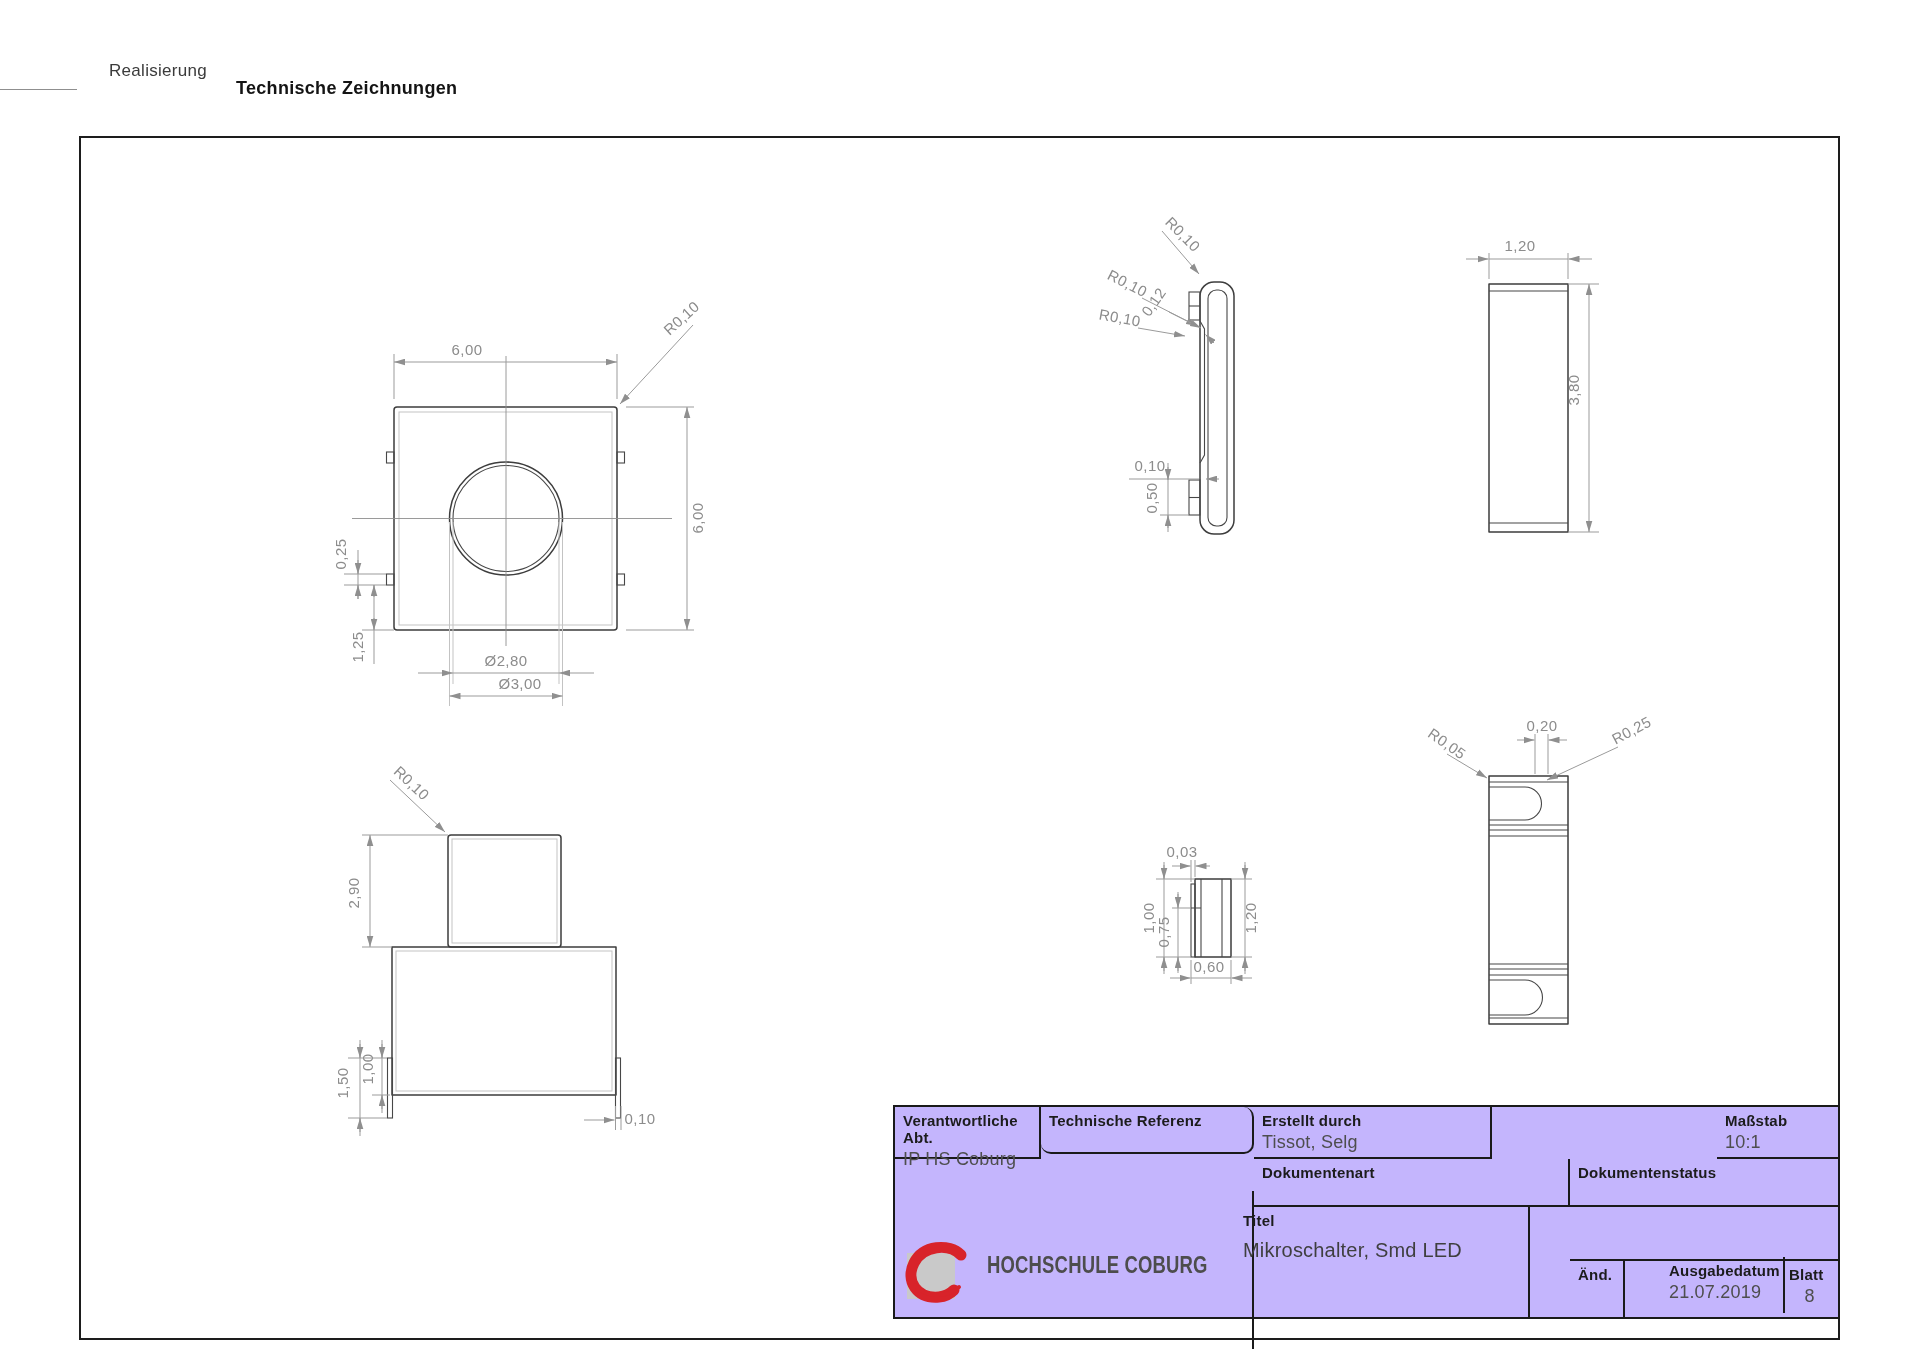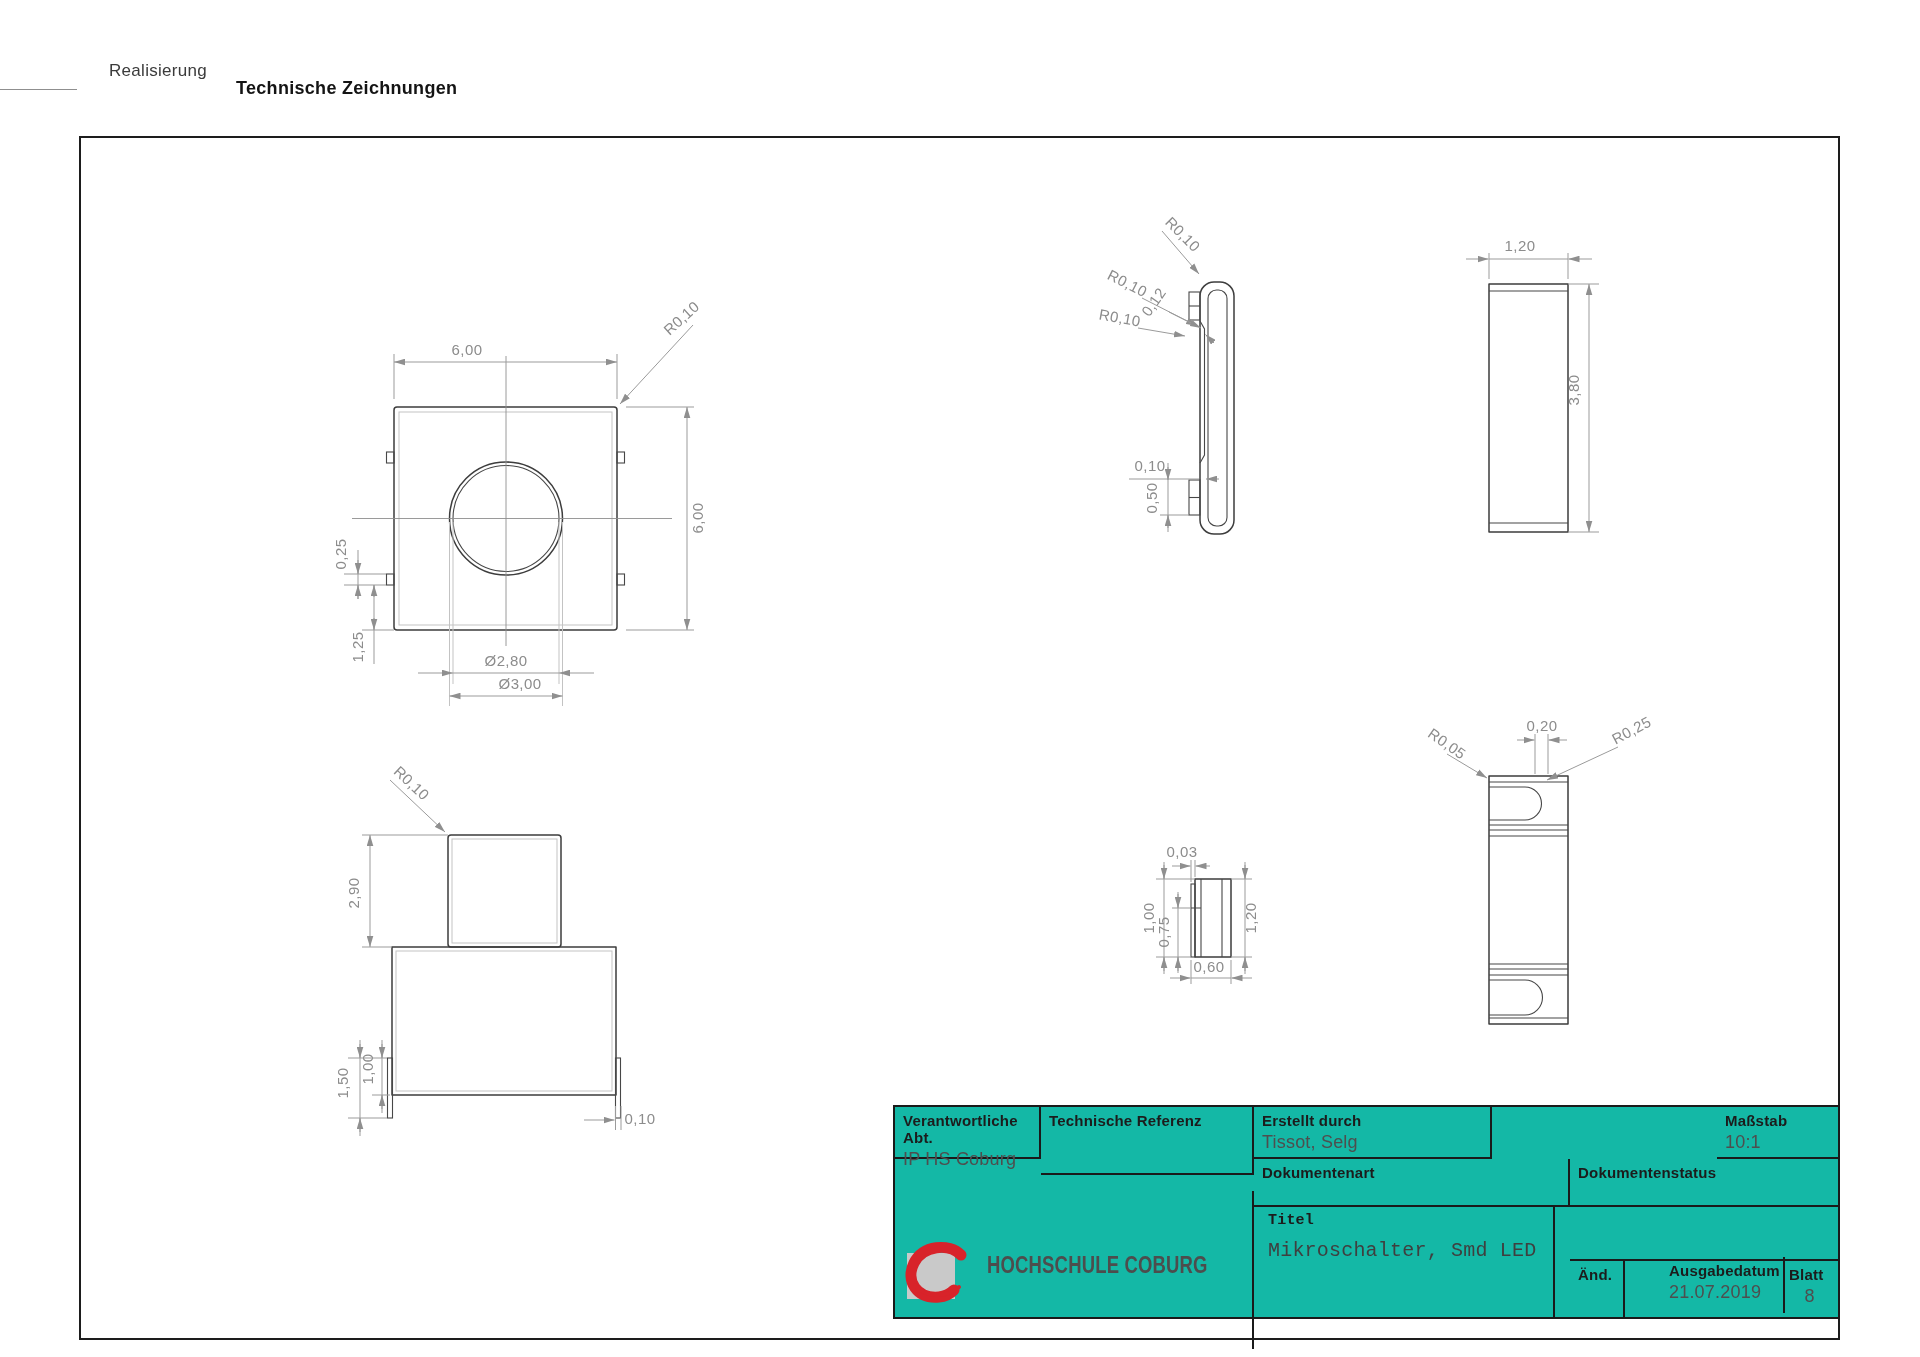--- a/index.html
+++ b/index.html
@@ -13,21 +13,21 @@
   
   .edge{stroke:#3d3d3d;stroke-width:1.5;fill:none;stroke-linejoin:round;}
   .edge2{stroke:#474747;stroke-width:1.1;fill:none;}
   .thin{stroke:#c3c3c3;stroke-width:1;fill:none;}
   .dl{stroke:#9b9b9b;stroke-width:1;fill:none;}
   .cl{stroke:#8f8f8f;stroke-width:.9;fill:none;}
   text.dt{font-family:"Liberation Sans",sans-serif;font-size:15px;fill:#8c8c8c;letter-spacing:.4px;}
   .mid{text-anchor:middle;}
 
   
-  .tb{position:absolute;left:812px;top:967px;width:947px;height:214px;border:2px solid #1a1a1a;box-sizing:border-box;background:#14b8a6;}
+  .tb{position:absolute;left:812px;top:967px;width:947px;height:214px;border:2px solid #1a1a1a;box-sizing:border-box;background:#c4b5fd;}
   .cell{position:absolute;box-sizing:border-box;}
   .br{border-right:2px solid #1a1a1a;}
   .bb{border-bottom:2px solid #1a1a1a;}
   .lbl{display:block;font-size:15px;font-weight:bold;color:#1c1c1c;padding:5px 0 0 8px;letter-spacing:.2px;}
   .val{display:block;font-size:18px;color:#4e4e4e;padding:3px 0 0 8px;letter-spacing:.2px;}
   .val-big{font-size:20px;color:#3f3f3f;padding-top:10px;}
   .val-center{text-align:center;padding-left:0;}
   .logo-cell{position:absolute;margin-top:32px;}
   .logo-mark{position:absolute;left:4px;top:50px;}
   .logo-text{position:absolute;left:92px;top:62px;font-size:21px;font-weight:bold;color:#4d4d4d;white-space:nowrap;transform:scale(.88,1.18);transform-origin:left center;letter-spacing:.2px;}
@@ -213,21 +213,21 @@
       <line x1="196" y1="45" x2="125" y2="78" class="dl" marker-end="url(#aE)"></line>
       <text transform="translate(212,33) rotate(-28)" class="dt mid">R0,25</text>
     </g>
   </svg>
 
   <div class="tb">
     <div class="cell br bb" style="left:0;top:0;width:146px;height:52px;">
       <span class="lbl">Verantwortliche Abt.</span>
       <span class="val">IP HS Coburg</span>
     </div>
-    <div class="cell br bb" style="left:146px;top:0;width:213px;height:68px;">
+    <div class="cell br bb" style="left:146px;top:0;width:213px;height:47px;border-radius:10px;">
       <span class="lbl">Technische Referenz</span>
       <span class="val"></span>
     </div>
     <div class="cell br bb" style="left:359px;top:0;width:238px;height:52px;">
       <span class="lbl">Erstellt durch</span>
       <span class="val">Tissot, Selg</span>
     </div>
     <div class="cell bb" style="left:822px;top:0;width:121px;height:52px;">
       <span class="lbl">Maßstab</span>
       <span class="val">10:1</span>
@@ -242,21 +242,21 @@
       <div class="logo-text">HOCHSCHULE COBURG</div>
     </div>
 
     <div class="cell bb" style="left:675px;top:52px;width:268px;height:48px;">
       <span class="lbl">Dokumentenstatus</span>
     </div>
     <div class="cell br bb" style="left:359px;top:52px;width:316px;height:48px;">
       <span class="lbl">Dokumentenart</span>
     </div>
 
-    <div class="cell br" style="left:365px;top:100px;width:295px;height:110px;font-family:Liberation Mono, monospace;">
+    <div class="cell br" style="left:340px;top:100px;width:295px;height:110px;">
       <span class="lbl">Titel</span>
       <span class="val val-big">Mikroschalter, Smd LED</span>
     </div>
 
     <div class="cell bb" style="left:675px;top:100px;width:268px;height:54px;"></div>
 
     <div class="cell br" style="left:675px;top:154px;width:55px;height:56px;">
       <span class="lbl">Änd.</span>
     </div>
     <div class="cell br" style="left:730px;top:150px;width:124px;height:56px;margin-left:36px;">

